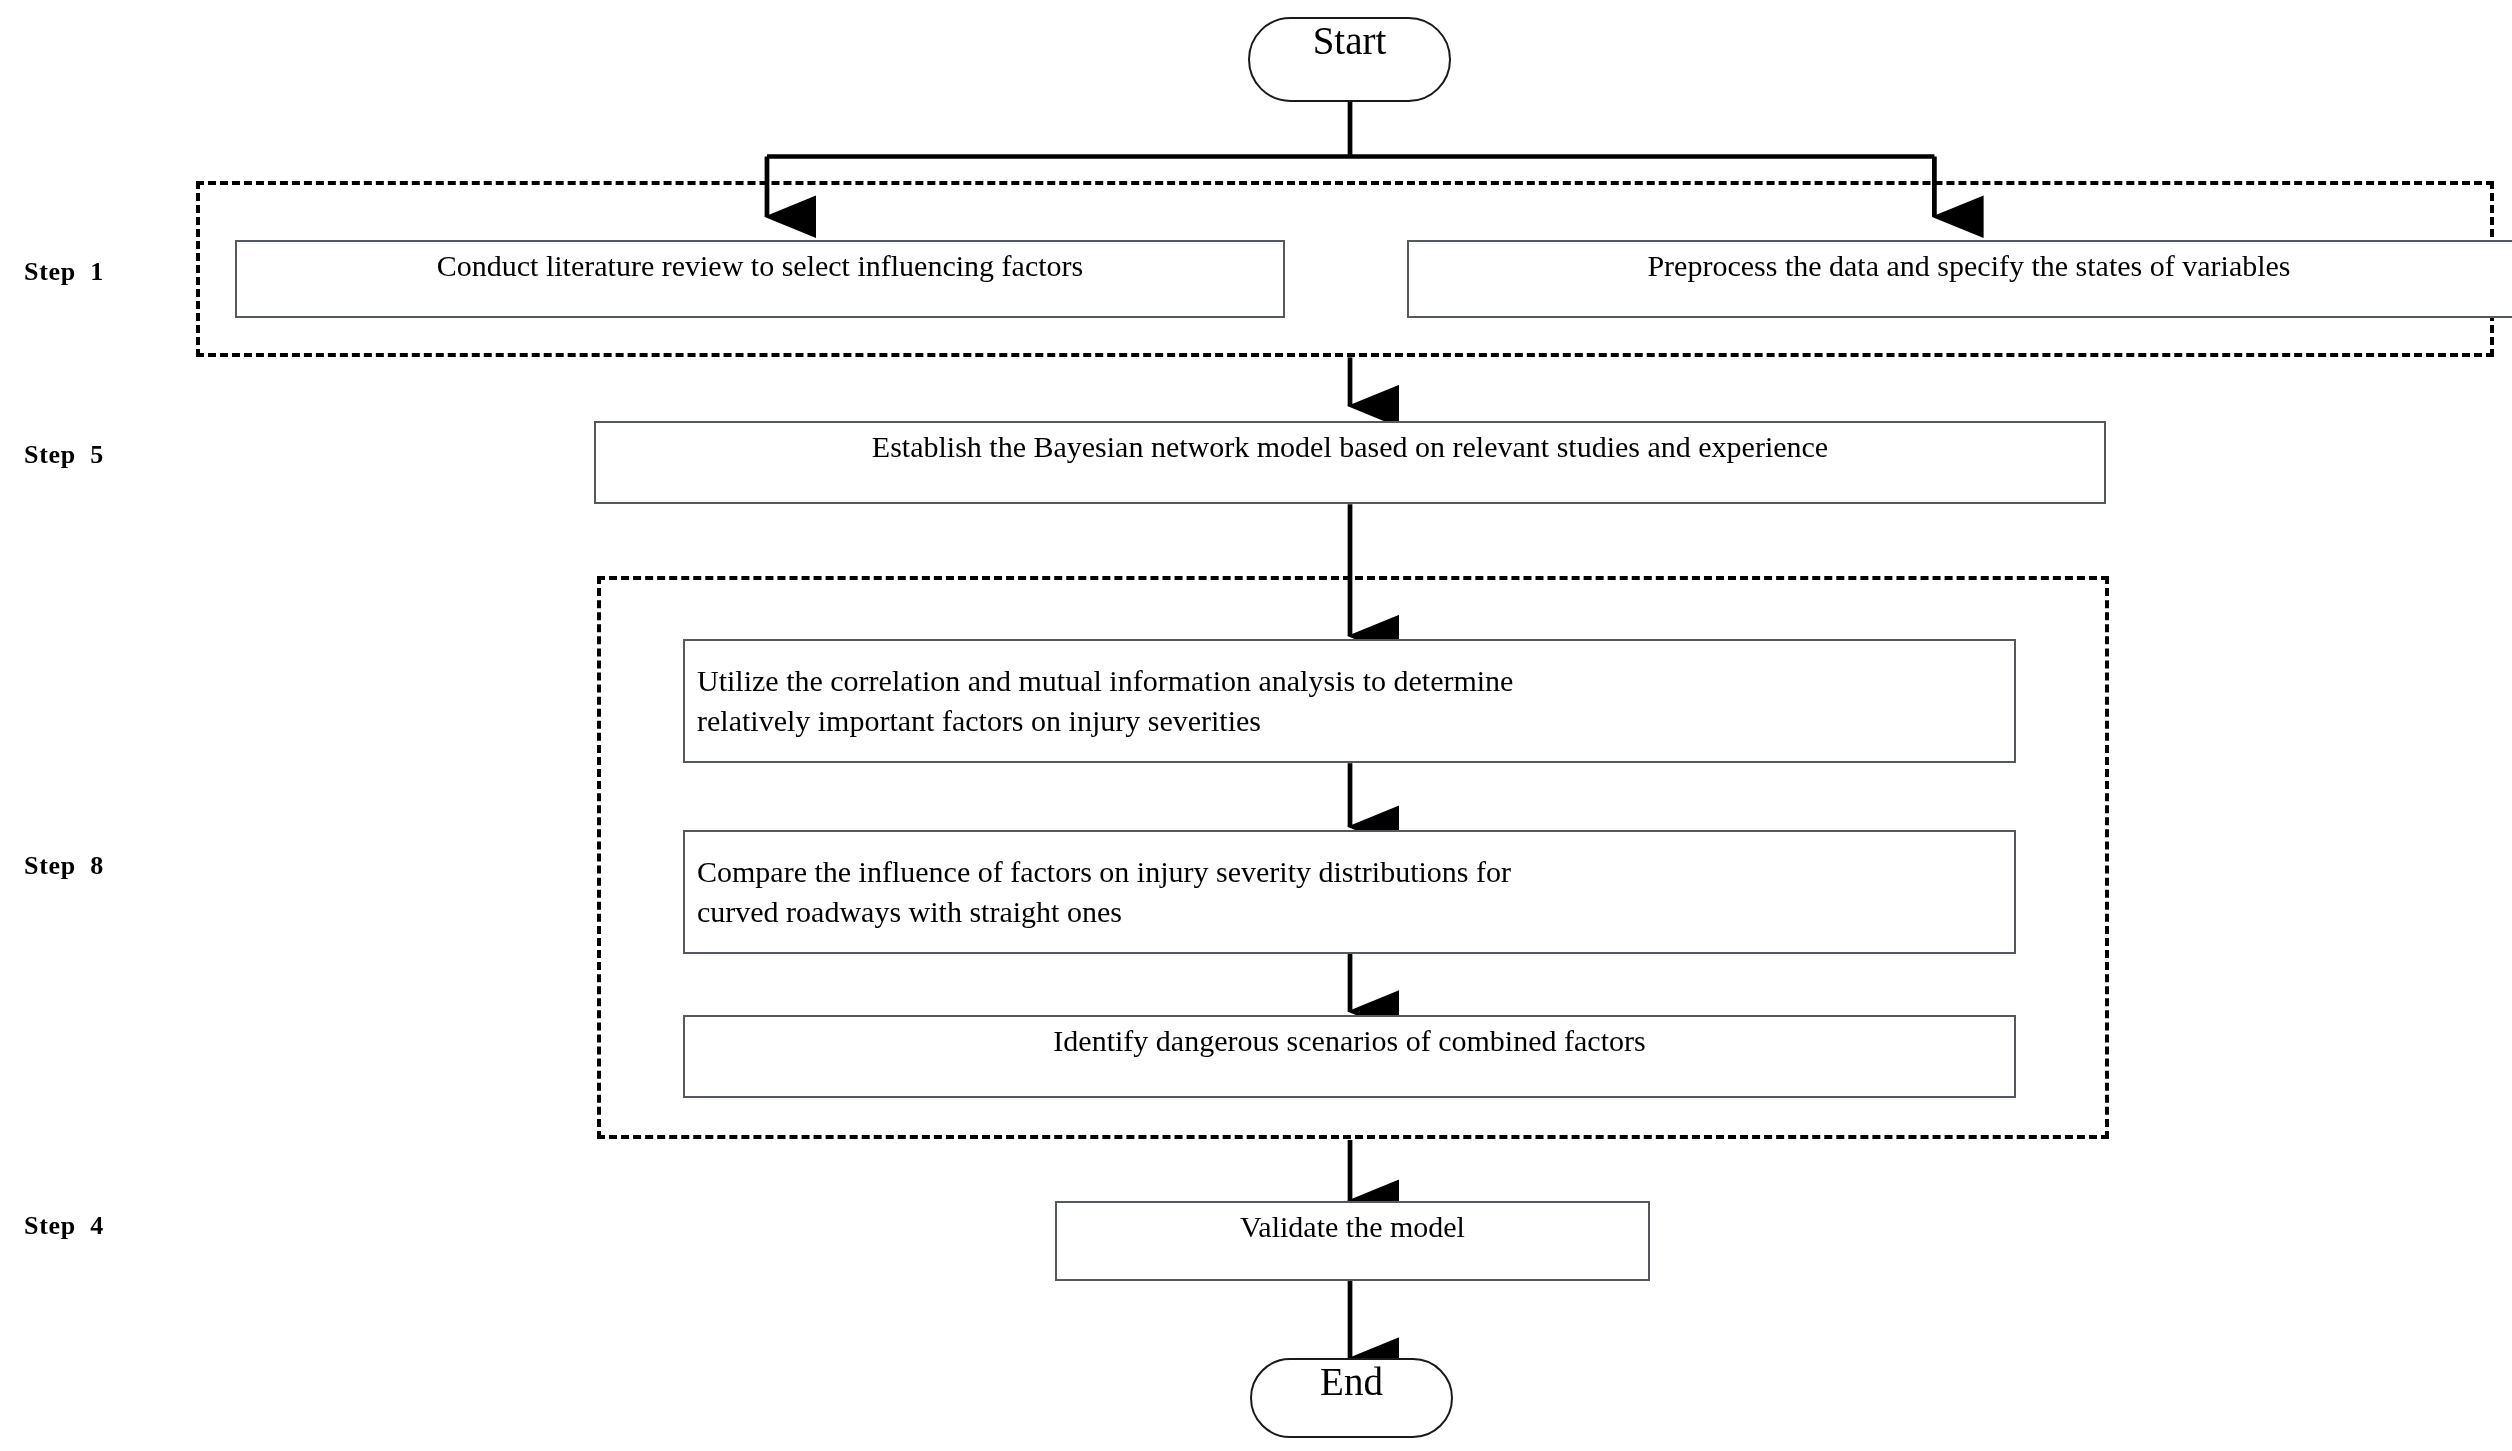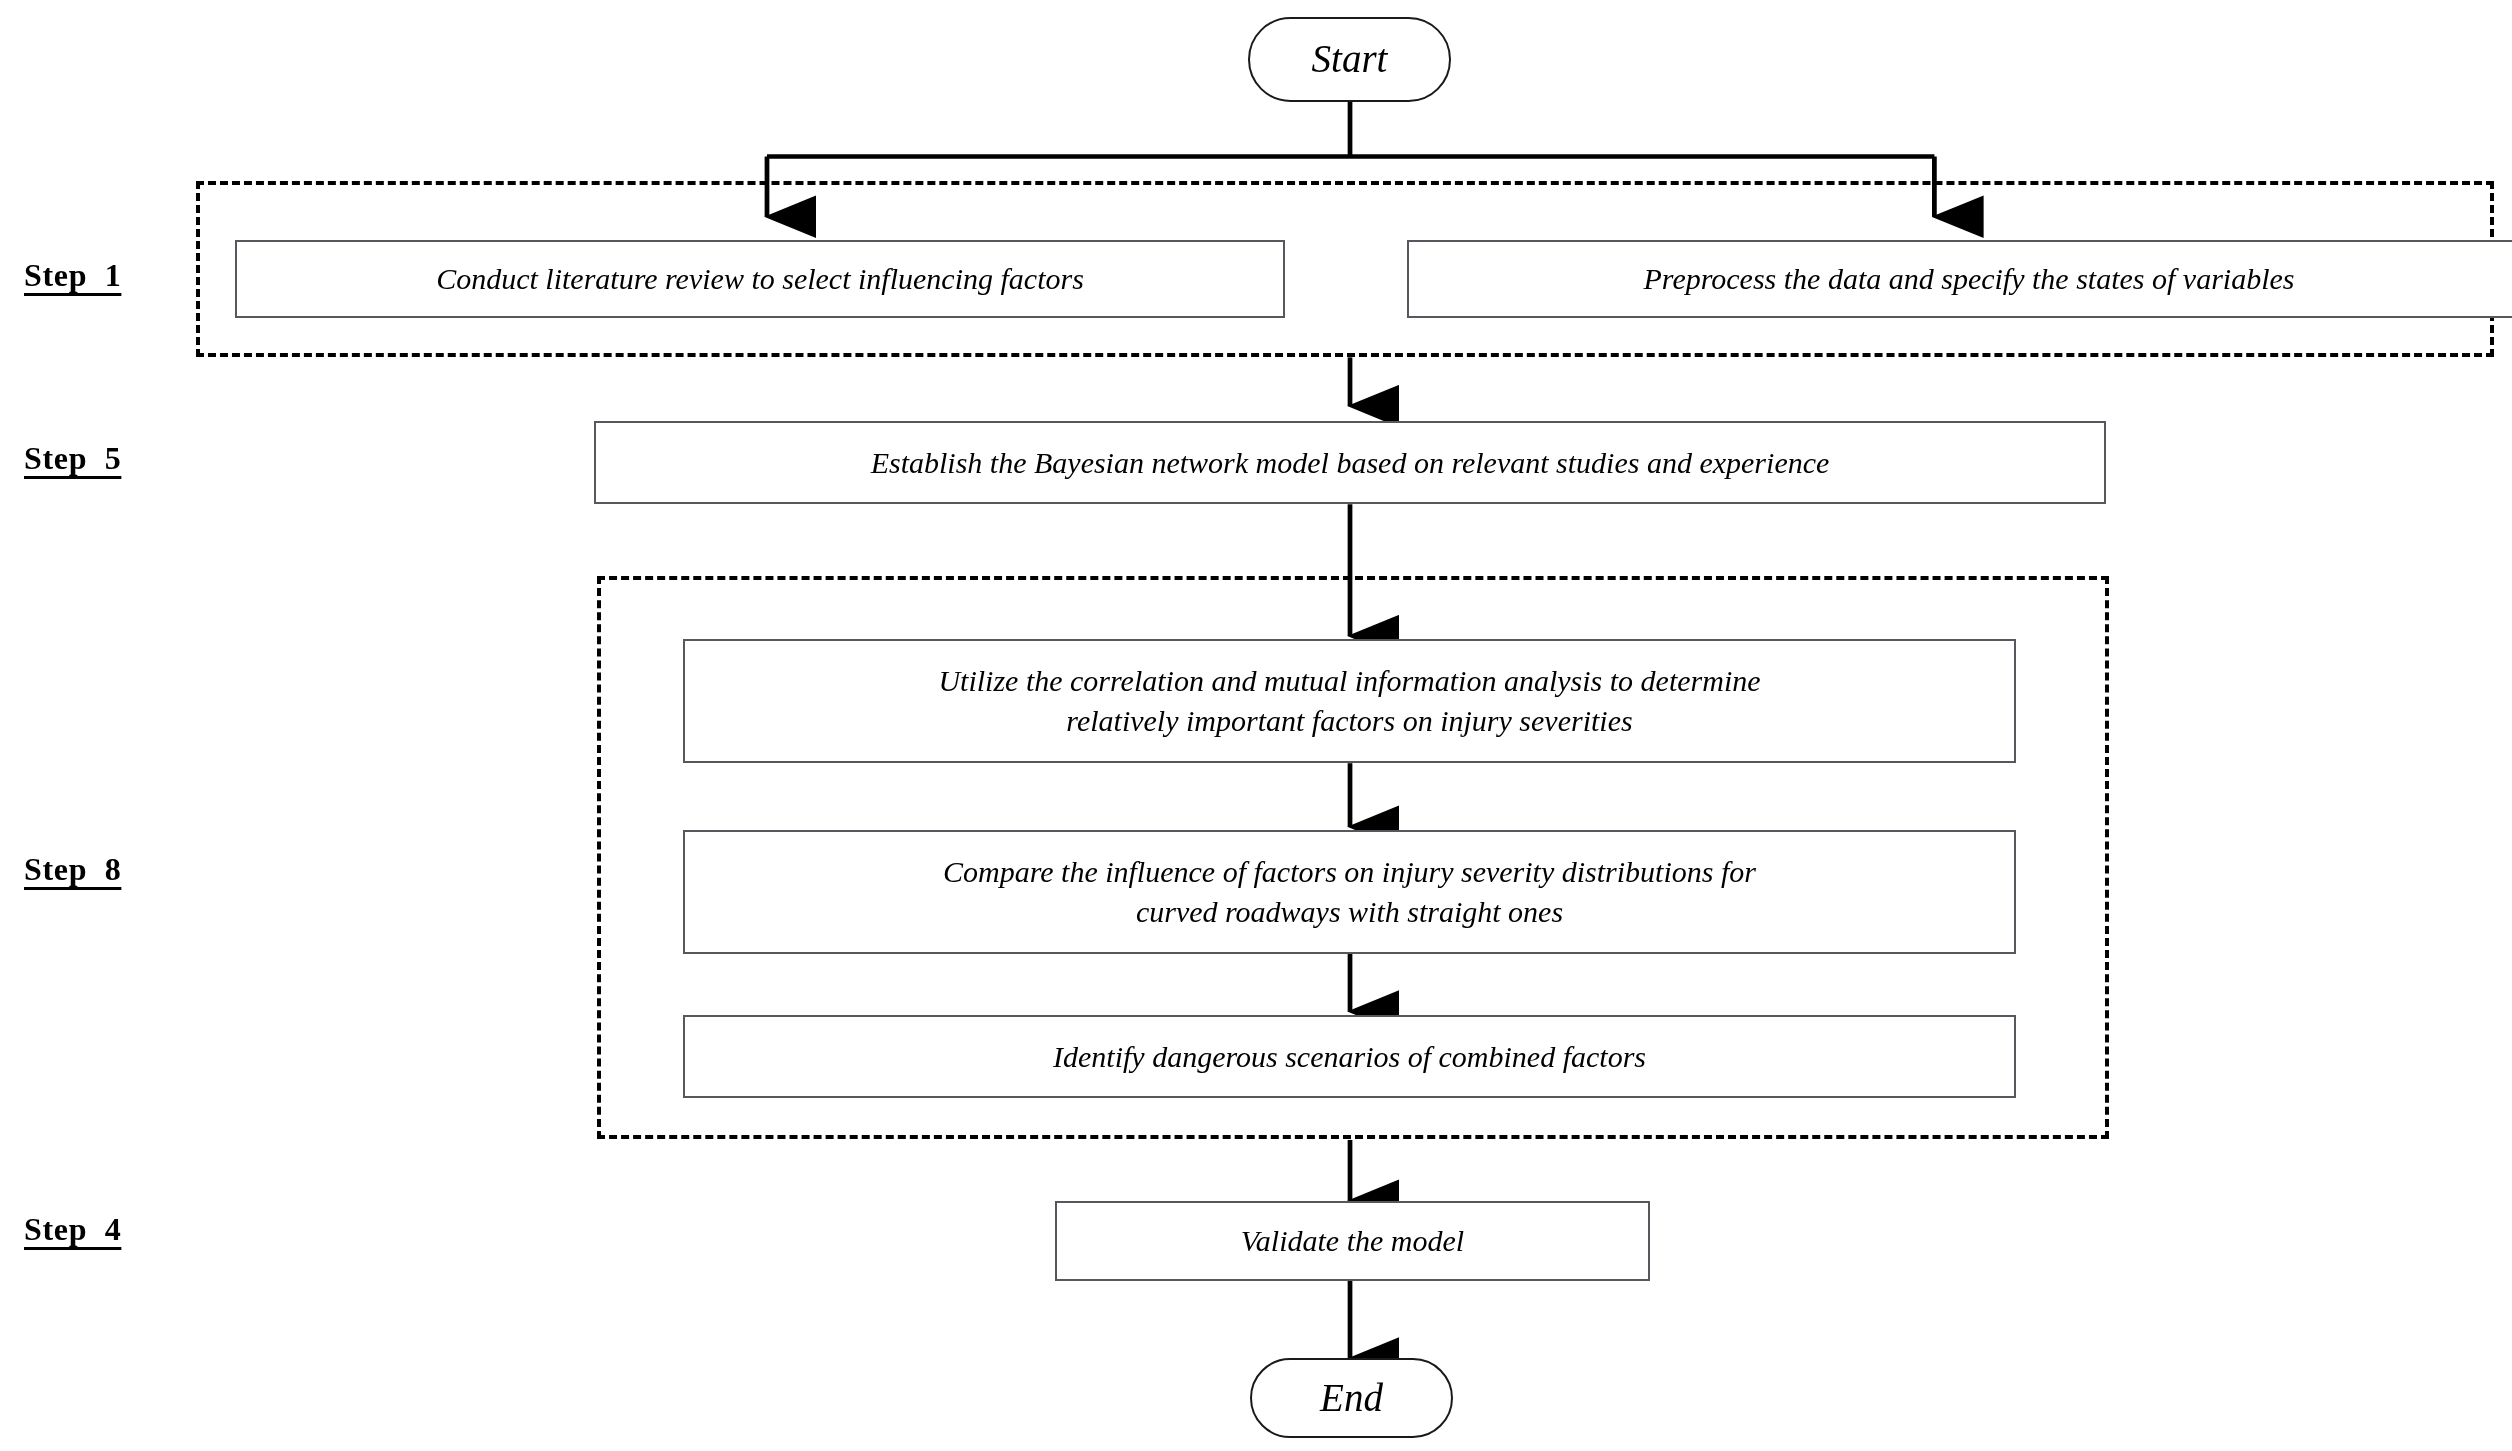--- a/index.html
+++ b/index.html
@@ -12,26 +12,25 @@
     width: 2512px;
     height: 1452px;
     background: #ffffff;
     font-family: "Liberation Serif", "DejaVu Serif", serif;
     overflow: hidden;
   }
   .node {
     position: absolute;
     box-sizing: border-box;
     display: flex;
-    align-items: center;
+    align-items: flex-start;
     justify-content: center;
     text-align: center;
     color: #000000;
     background: #ffffff;
-    font-style: italic;
   }
   .terminator {
     border: 2px solid #1a1a1a;
     border-radius: 676px;
     font-size: 39px;
     line-height: 1.15;
   }
   .process {
     border: 2px solid #55585c;
     font-size: 30px;
@@ -40,24 +39,23 @@
   }
   .group-dashed {
     position: absolute;
     box-sizing: border-box;
     border: 4.7px dashed #000000;
     background: transparent;
   }
   .step-label {
     position: absolute;
     font-weight: bold;
-    font-size: 32px;
+    font-size: 26px;
     color: #000000;
     letter-spacing: 0.7px;
-    text-decoration: underline;
     text-underline-offset: 6.8px;
     text-decoration-thickness: 3.4px;
     white-space: pre;
   }
   .edge-layer {
     position: absolute;
     left: 0;
     top: 0;
     width: 2512px;
     height: 1452px;

